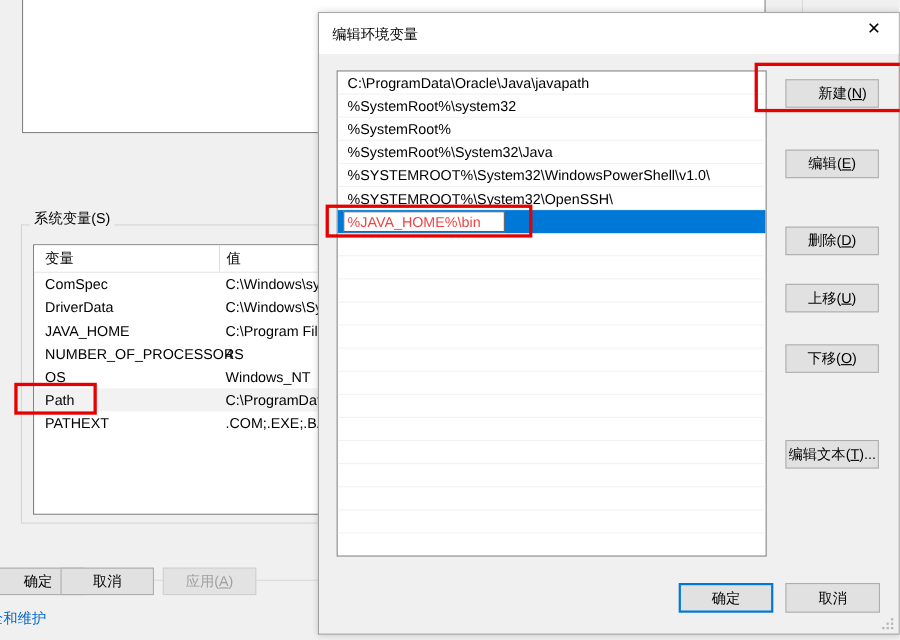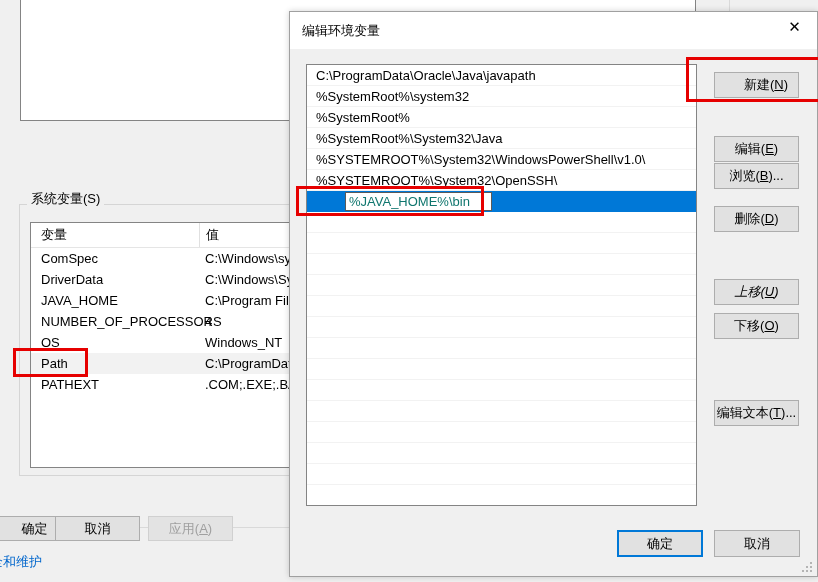--- a/index.html
+++ b/index.html
@@ -240,22 +240,21 @@
     top: 1px;
     width: 147px;
     height: 19px;
     line-height: 17px;
     background: #ffffff;
     border: 1px solid #5a5a5a;
     box-sizing: border-box;
     font-size: 13px;
     font-family: "Liberation Sans", "DejaVu Sans", sans-serif;
     padding-left: 3px;
-    color: #0f766e;
-    margin-left: 33px;
+    color: #ef4444;
   }
 
   
   .dlg-btn {
     position: absolute;
     left: 424px;
     width: 85px;
     height: 26px;
     line-height: 24px;
     text-align: center;
@@ -403,23 +402,22 @@
         <div class="dlg-row empty"></div>
         <div class="dlg-row empty"></div>
         <div class="dlg-row empty"></div>
         <div class="dlg-row empty"></div>
         <div class="dlg-row empty"></div>
       </div>
   </div>
 
   <div class="dlg-btn" style="top:60px;padding-left:19px;"><span>新建(<span class="ul">N</span>)</span></div>
   <div class="dlg-btn" style="top:124px;"><span>编辑(<span class="ul">E</span>)</span></div>
-  <div class="dlg-btn" style="top:151px;"><span>浏览(<span class="ul">B</span>)...</span></div>
   <div class="dlg-btn" style="top:194px;"><span>删除(<span class="ul">D</span>)</span></div>
-  <div class="dlg-btn" style="top:267px;font-style:italic;"><span>上移(<span class="ul">U</span>)</span></div>
+  <div class="dlg-btn" style="top:246px;"><span>上移(<span class="ul">U</span>)</span></div>
   <div class="dlg-btn" style="top:301px;"><span>下移(<span class="ul">O</span>)</span></div>
   <div class="dlg-btn" style="top:364px;margin-top:24px;"><span>编辑文本(<span class="ul">T</span>)...</span></div>
 
   <div class="dlg-bottom-btn" id="dlg-btn-ok">确定</div>
   <div class="dlg-bottom-btn" id="dlg-btn-cancel">取消</div>
 
   <div id="dlg-resize-grip">
     <i style="left:8px;top:8px"></i>
       <i style="left:4px;top:8px"></i>
       <i style="left:8px;top:4px"></i>

